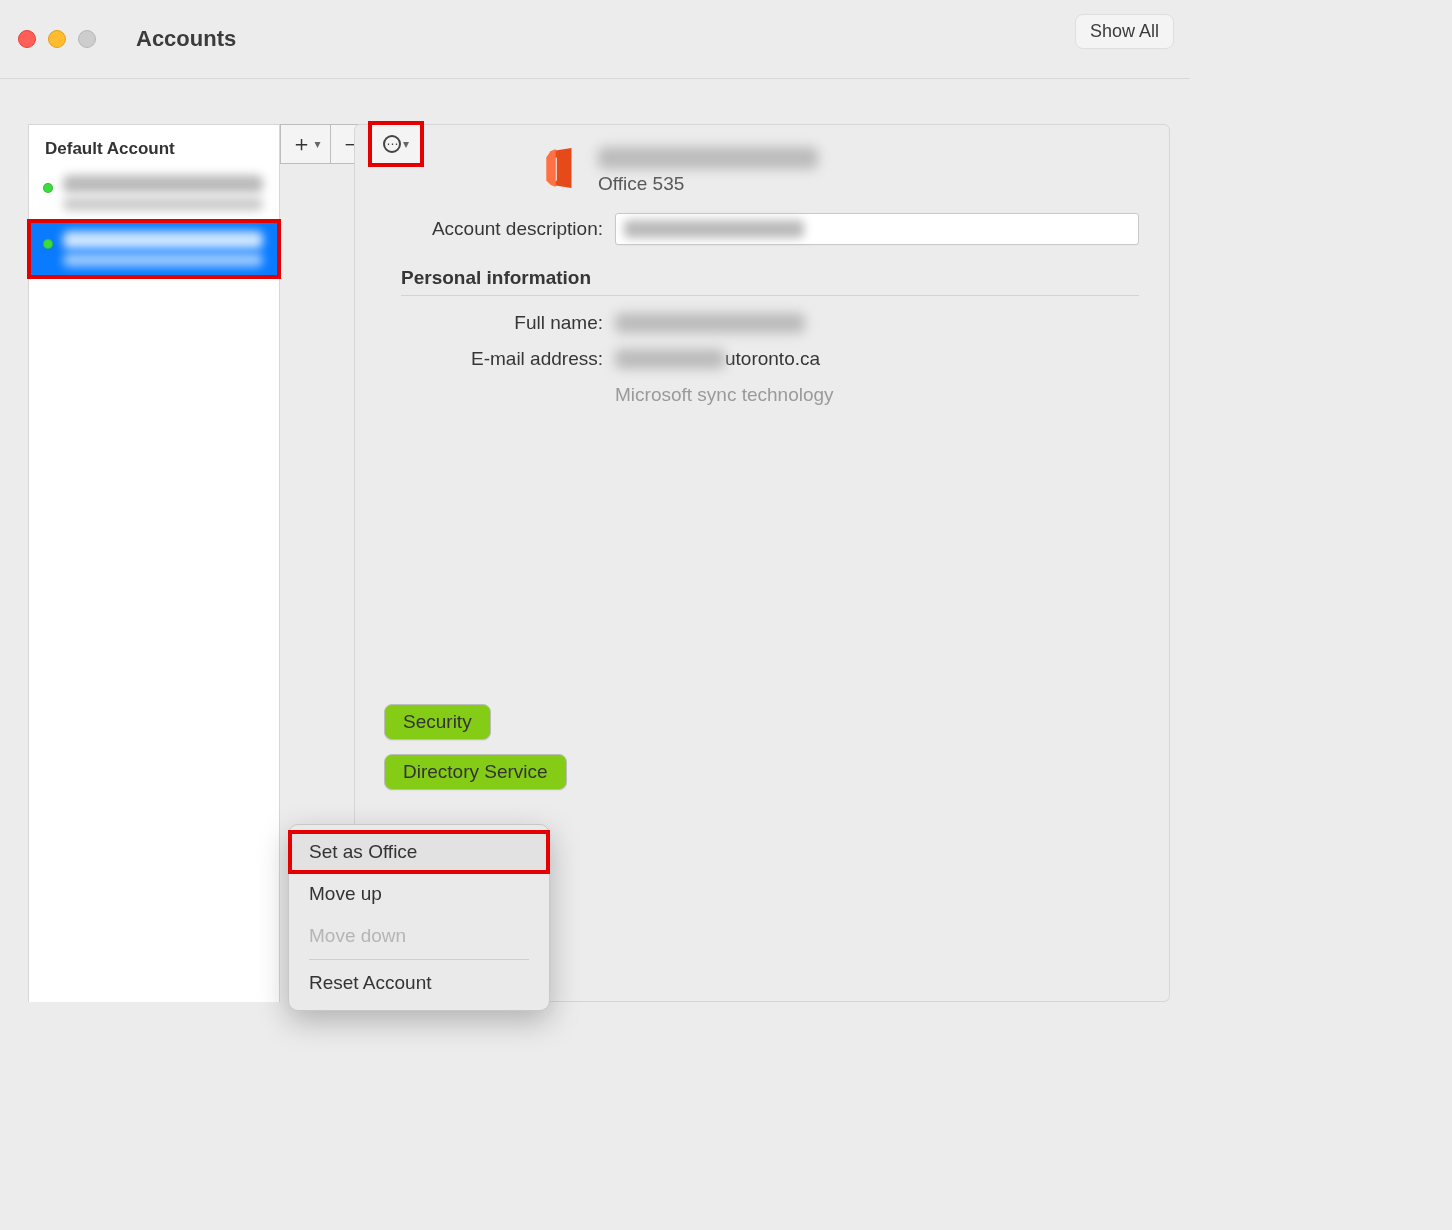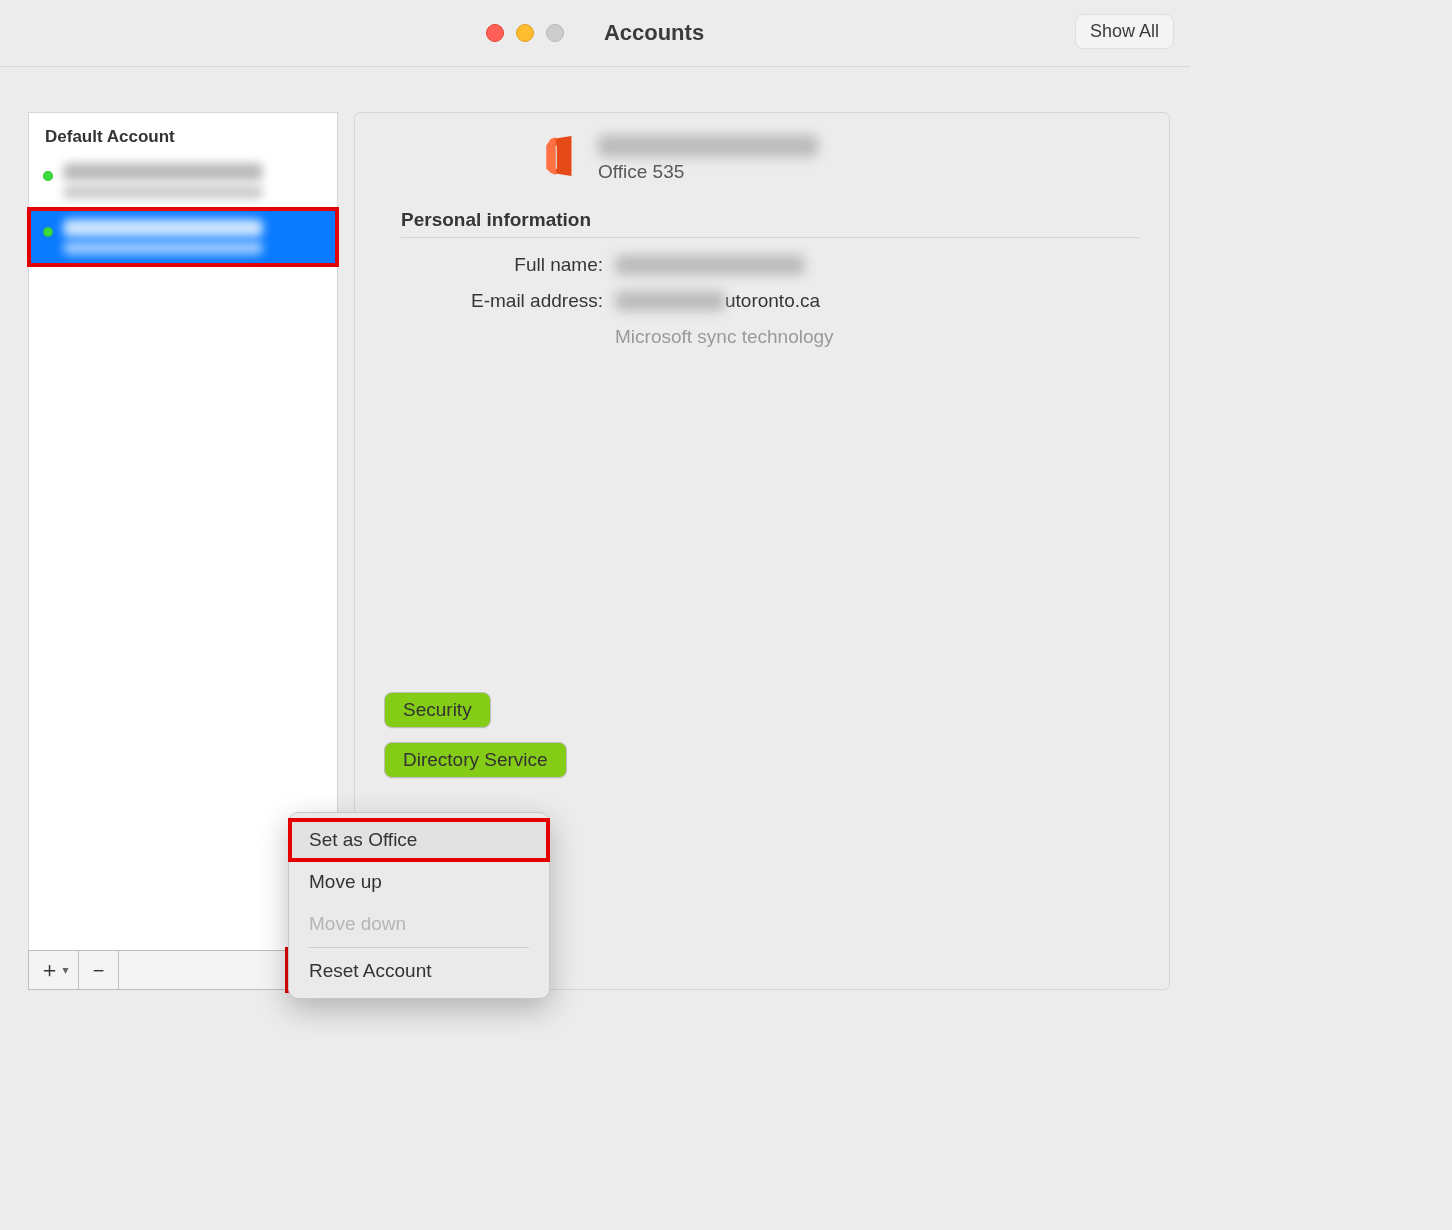--- a/index.html
+++ b/index.html
@@ -12,42 +12,41 @@
   }
   .window {
     width: 1190px;
     height: 1008px;
     background: #ececec;
     position: relative;
   }
   .titlebar {
     display: flex;
     align-items: center;
-    height: 67px;
+    height: 79px;
     padding: 0 18px;
     border-bottom: 1px solid #d8d8d8;
     position: relative;
-    justify-content: center;
   }
   .traffic { display: flex; gap: 12px; align-items: center; margin-right: 40px; }
   .dot { width: 18px; height: 18px; border-radius: 50%; }
   .dot.close { background: #ff5f57; border: 1px solid #e24238; }
   .dot.min { background: #febc2e; border: 1px solid #dfa023; }
   .dot.max { background: #cdcdcd; border: 1px solid #b7b7b7; }
   .title { font-size: 22px; font-weight: 600; color: #3b3b3b; }
   .showall {
     position: absolute; right: 16px; top: 14px;
     padding: 6px 14px;
     background: #f4f4f4; border: 1px solid #dedede; border-radius: 8px;
     font-size: 18px; color: #3b3b3b; cursor: pointer;
   }
   .body { display: flex; padding: 45px 20px 20px 28px; gap: 16px; height: calc(100% - 65px); position: relative; }
 
   
-  .sidebar-wrap { width: 310px; display: flex; flex-direction: column; }
+  .sidebar-wrap { width: 310px; display: flex; flex-direction: row; }
   .sidebar {
     background: #fff; border: 1px solid #d6d6d6; border-bottom: none;
     flex: 1;
   }
   .sidebar-heading { font-size: 17px; font-weight: 700; color: #333; padding: 14px 16px 6px; }
   .acct {
     display: flex; flex-direction: column; padding: 10px 16px 10px 34px;
     position: relative; cursor: default;
   }
   .acct .stat {
@@ -193,20 +192,26 @@
             <path d="M10 4 L30 1 L30 39 L10 36 L16 32 L16 10 L10 12 Z" fill="#e64a19"></path>
             <path d="M10 4 L15 2 L15 38 L10 36 L6 32 L6 10 Z" fill="#ff7043"></path>
           </svg>
         </div>
         <div class="header-texts">
           <div class="acct-name-blur"></div>
           <div class="acct-type">Office 535</div>
         </div>
       </div>
 
+      <div class="form-row">
+        <div class="form-label">Account description:</div>
+        <div class="form-input">
+          <div class="inblur"></div>
+        </div>
+      </div>
 
       <div class="section-head">Personal information</div>
 
       <div class="form-row">
         <div class="form-label">Full name:</div>
         <div class="val-blur"></div>
       </div>
 
       <div class="form-row">
         <div class="form-label">E-mail address:</div>

